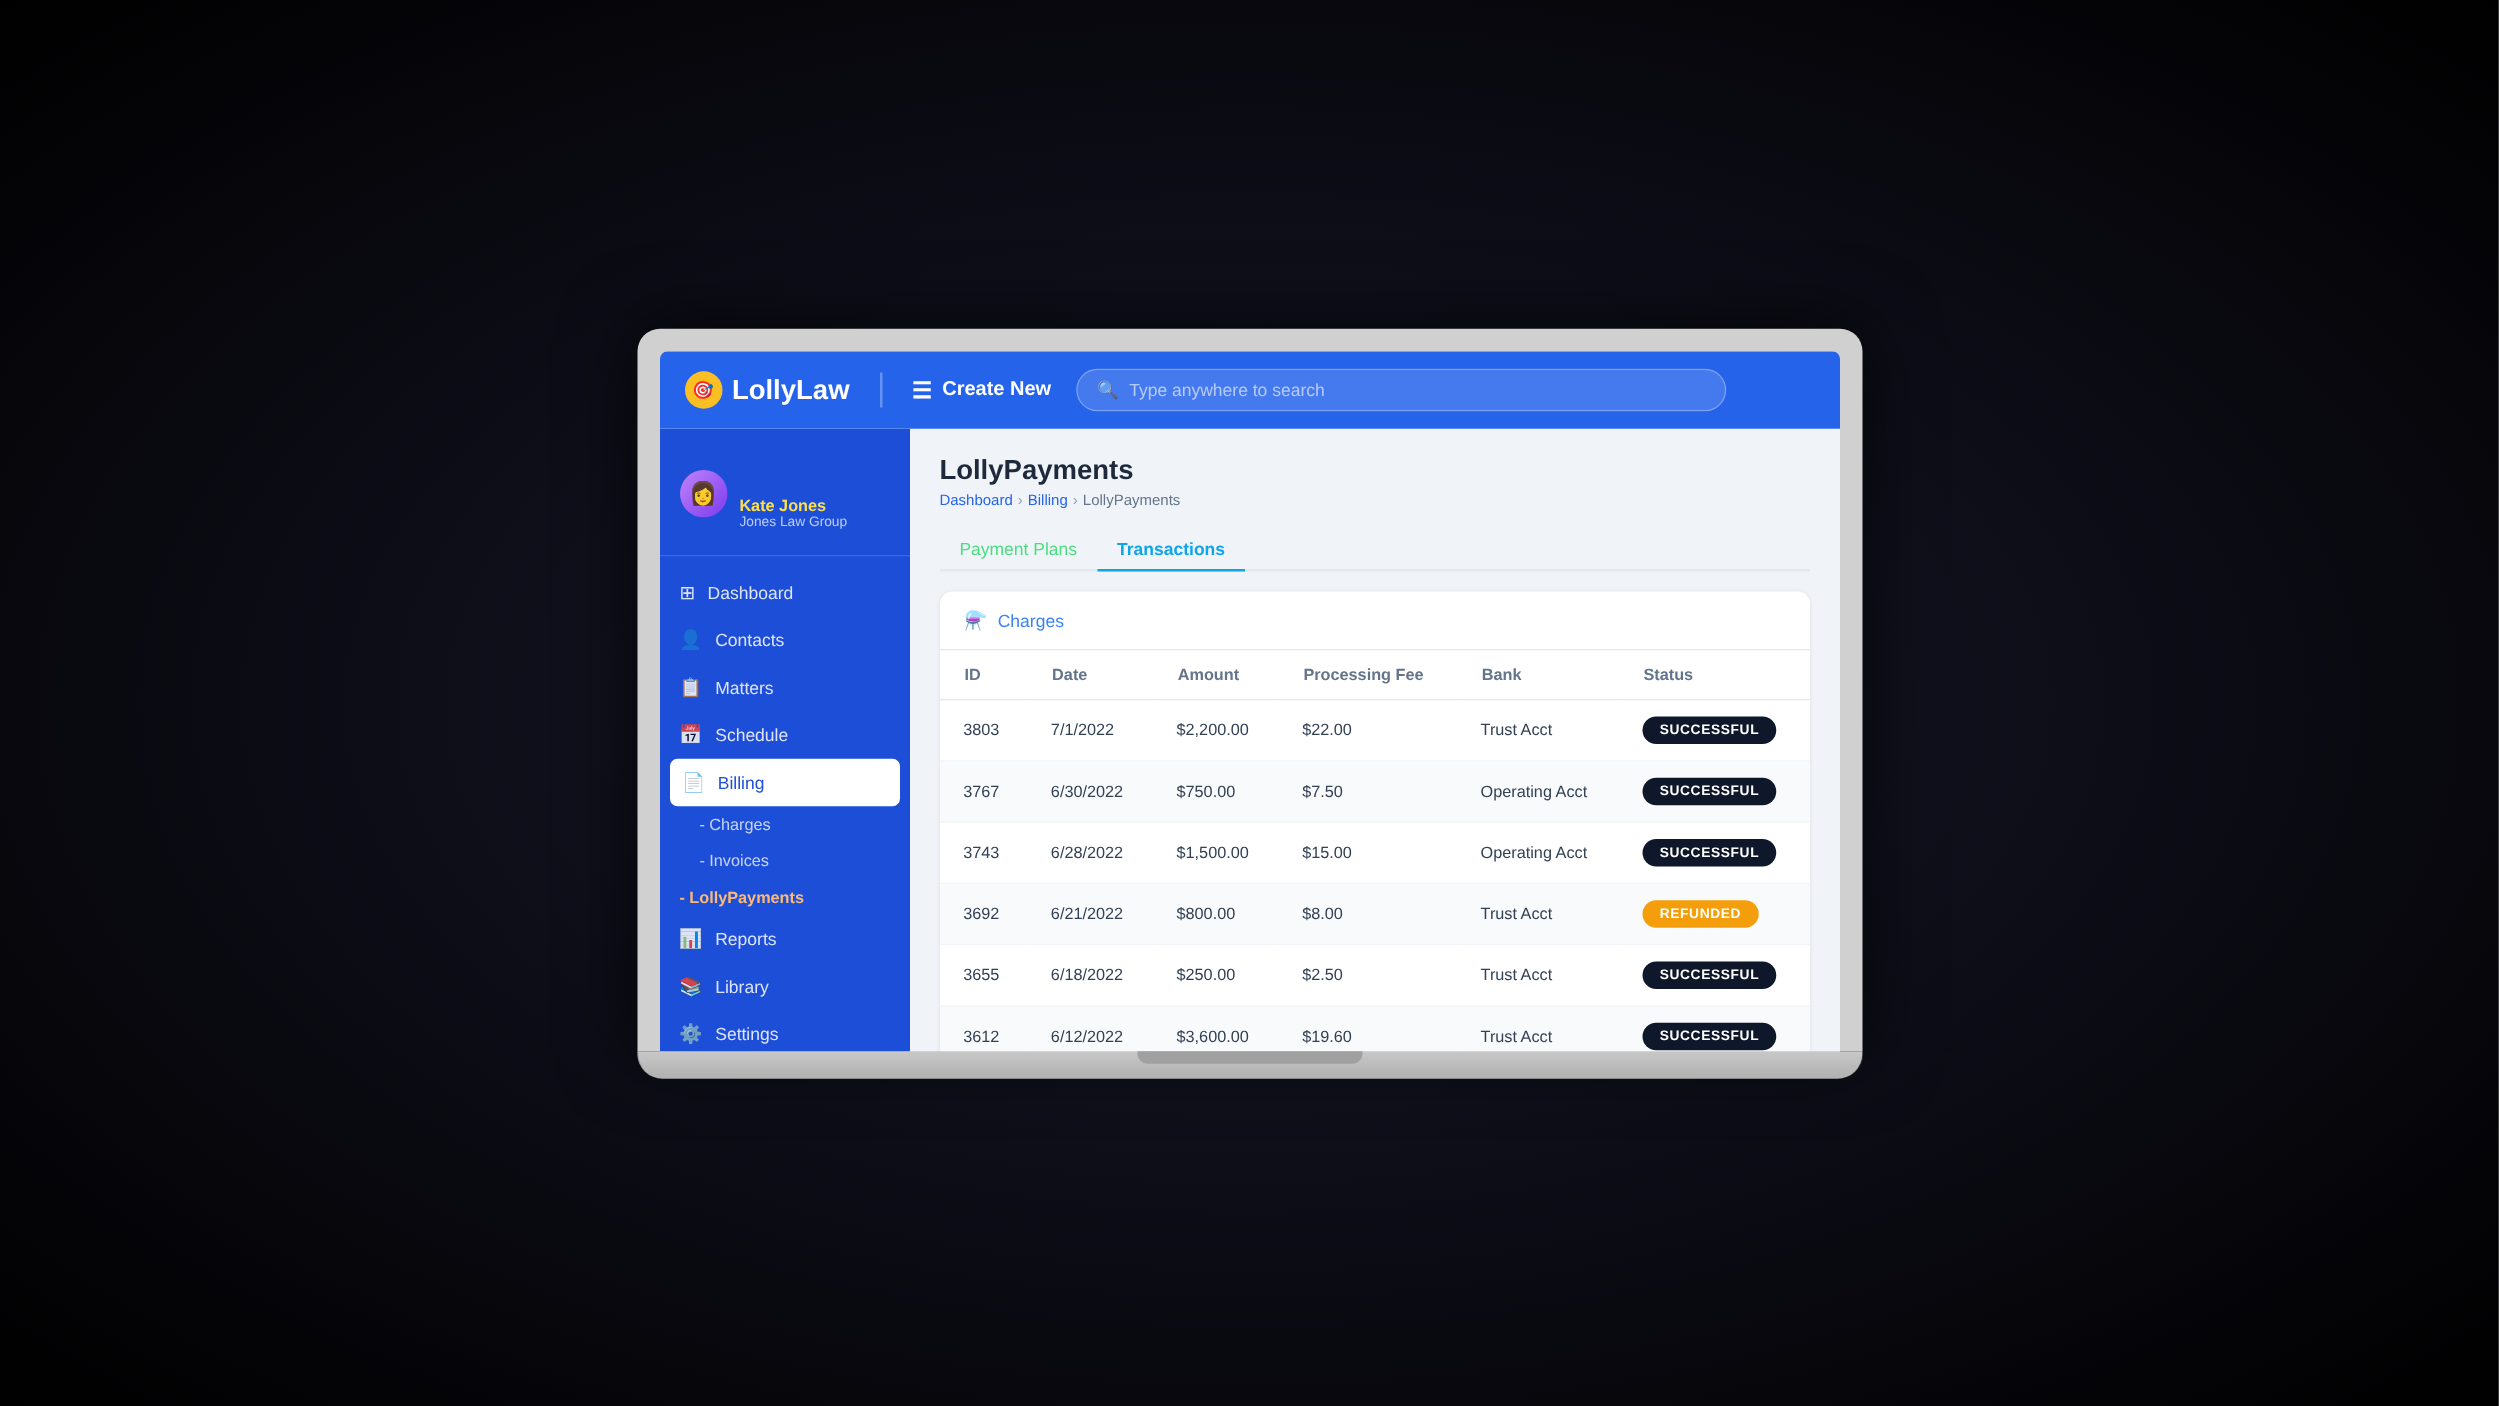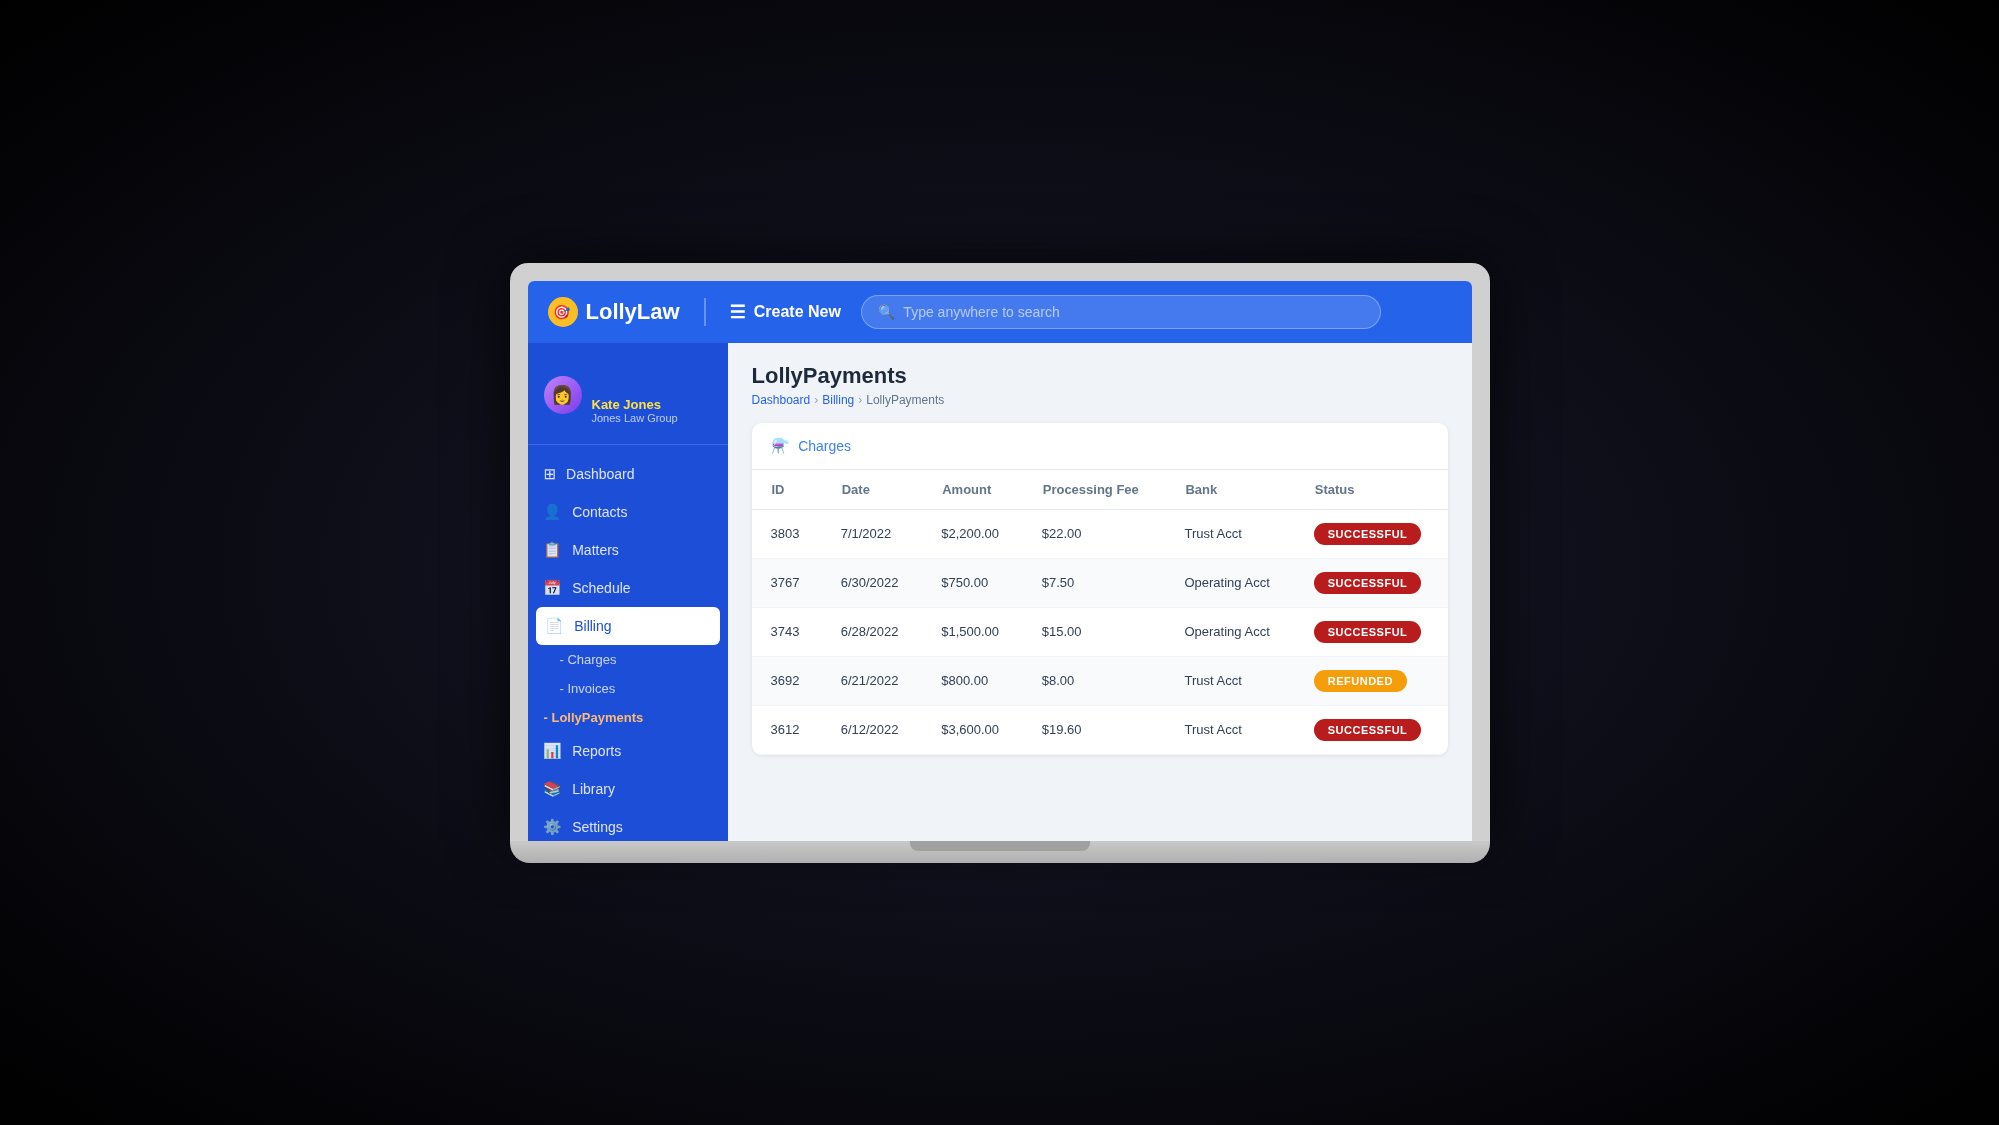--- a/index.html
+++ b/index.html
@@ -296,21 +296,21 @@
 
     .status-badge {
       display: inline-block;
       padding: 5px 14px;
       border-radius: 20px;
       font-size: 11px;
       font-weight: 700;
       letter-spacing: 0.5px;
     }
     .status-successful {
-      background: #b91c1c;
+      background: #0f172a;
       color: #fff;
     }
     .status-refunded {
       background: #f59e0b;
       color: #fff;
       border-radius: 11px;
     }
   </style>
 </head>
 <body>
@@ -395,20 +395,28 @@
           <main class="page-content">
             <h1 class="page-title">LollyPayments</h1>
             <div class="breadcrumb">
               <span class="breadcrumb-link">Dashboard</span>
               <span class="breadcrumb-sep">›</span>
               <span class="breadcrumb-link">Billing</span>
               <span class="breadcrumb-sep">›</span>
               <span>LollyPayments</span>
             </div>
 
+            <div class="tabs">
+              <div class="tab">
+                <span>Payment Plans</span>
+              </div>
+              <div class="tab active">
+                <span>Transactions</span>
+              </div>
+            </div>
 
             <div class="table-card">
               <div class="filter-bar">
                 <span class="filter-icon">⚗️</span>
                 <span class="filter-label">Charges</span>
               </div>
               <table>
                 <thead>
                   <tr>
                     <th>ID</th>
@@ -454,20 +462,30 @@
       <td>3692</td>
       <td>6/21/2022</td>
       <td>$800.00</td>
       <td>$8.00</td>
       <td>Trust Acct</td>
       <td>
         <span class="status-badge status-refunded">REFUNDED</span>
       </td>
     </tr>
                     <tr>
+      <td>3655</td>
+      <td>6/18/2022</td>
+      <td>$250.00</td>
+      <td>$2.50</td>
+      <td>Trust Acct</td>
+      <td>
+        <span class="status-badge status-successful">SUCCESSFUL</span>
+      </td>
+    </tr>
+                    <tr>
       <td>3612</td>
       <td>6/12/2022</td>
       <td>$3,600.00</td>
       <td>$19.60</td>
       <td>Trust Acct</td>
       <td>
         <span class="status-badge status-successful">SUCCESSFUL</span>
       </td>
     </tr>
                   </tbody>

